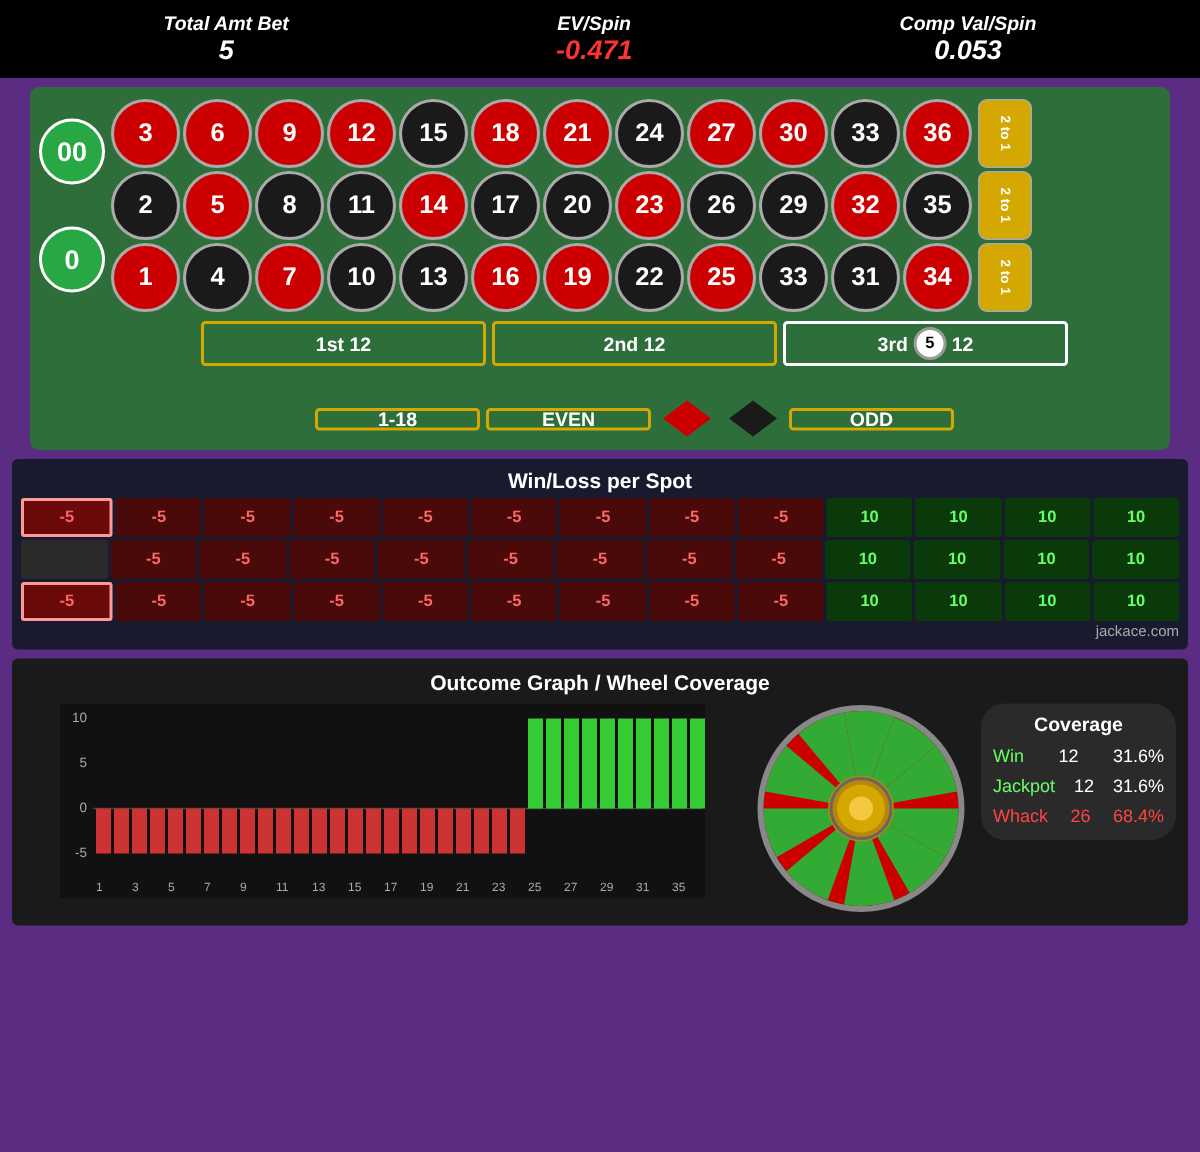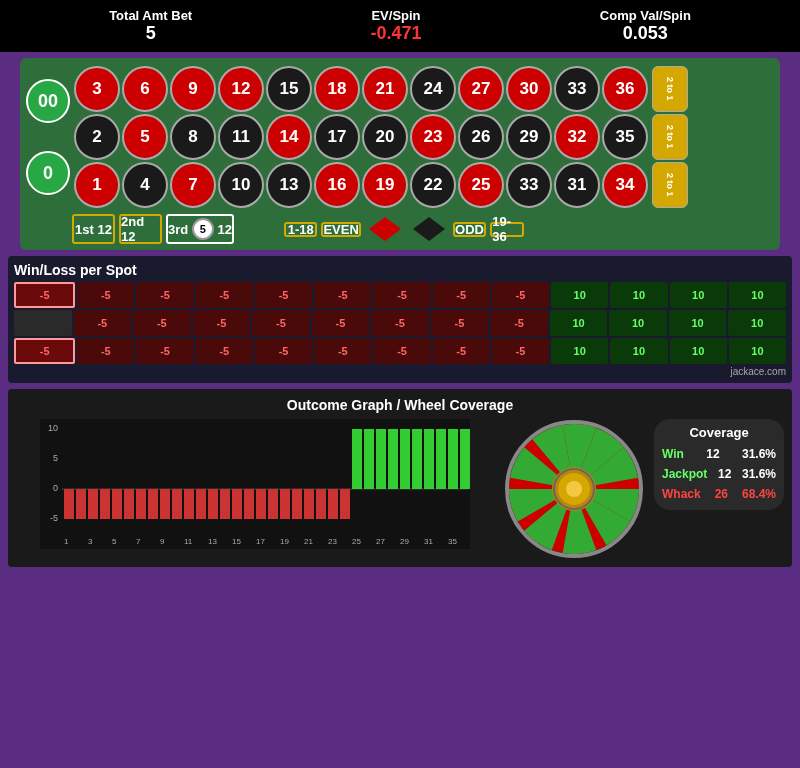--- a/index.html
+++ b/index.html
@@ -13,20 +13,21 @@
 
     
     .stats-bar {
       background: #000;
       color: #fff;
       display: flex;
       justify-content: space-around;
       align-items: center;
       padding: 6px 20px;
       height: 52px;
+      font-style: italic;
     }
     .stat-block { text-align: center; }
     .stat-label { font-size: 13px; font-weight: bold; }
     .stat-value { font-size: 18px; font-weight: bold; }
     .stat-value.negative { color: #ff3333; }
     .stat-value.positive { color: #fff; }
 
     
     .roulette-section {
       background: #2d6e3a;
@@ -107,22 +108,22 @@
       color: #fff;
       writing-mode: vertical-rl;
       text-orientation: mixed;
       cursor: pointer;
       border: 1px solid #aaa;
     }
 
     
     .bottom-bets {
       display: flex;
-      flex-direction: row;
-      gap: 4px;
+      flex-direction: column;
+      gap: 20px;
       margin-top: 6px;
     }
     .dozens-row {
       display: flex;
       gap: 4px;
       justify-content: center;
       align-items: center;
       padding-left: 46px;
     }
     .dozen-btn {
@@ -184,21 +185,21 @@
 
     
     .winloss-section {
       background: #1a1a2e;
       margin: 6px 8px;
       border-radius: 4px;
       padding: 6px;
     }
     .winloss-title {
       color: #fff;
-      text-align: left;
+      text-align: center;
       font-size: 14px;
       font-weight: bold;
       margin-bottom: 4px;
     }
     .winloss-grid {
       display: flex;
       flex-direction: column;
       gap: 2px;
     }
     .wl-row {
@@ -272,21 +273,21 @@
       font-weight: bold;
       text-align: center;
       margin-bottom: 4px;
     }
     .coverage-row {
       display: flex;
       justify-content: space-between;
       align-items: center;
       padding: 3px 2px;
       font-size: 12px;
-      font-weight: bold;
+      font-weight: normal;
     }
     .coverage-row .label { }
     .coverage-row .val { }
     .coverage-row.win-row .label { color: #66ff66; }
     .coverage-row.win-row .val { color: #fff; }
     .coverage-row.jackpot-row .label { color: #66ff66; }
     .coverage-row.jackpot-row .val { color: #fff; }
     .coverage-row.whack-row .label { color: #ff4444; }
     .coverage-row.whack-row .val { color: #ff4444; }
   </style>
@@ -382,21 +383,20 @@
         <svg width="36" height="28" viewBox="0 0 36 28">
             <polygon points="18,2 34,14 18,26 2,14" fill="#cc0000"></polygon>
           </svg>
       </div>
       <div class="diamond-black">
         <svg width="36" height="28" viewBox="0 0 36 28">
             <polygon points="18,2 34,14 18,26 2,14" fill="#1a1a1a"></polygon>
           </svg>
       </div>
       <div class="even-btn">ODD</div>
-      <div class="even-btn">19-36</div>
     </div>
   </div>
 </div>
 
 <div class="winloss-section">
   <div class="winloss-title">Win/Loss per Spot</div>
   <div class="winloss-grid">
 
     <div class="wl-row">
       <div class="wl-cell loss-selected">-5</div>

